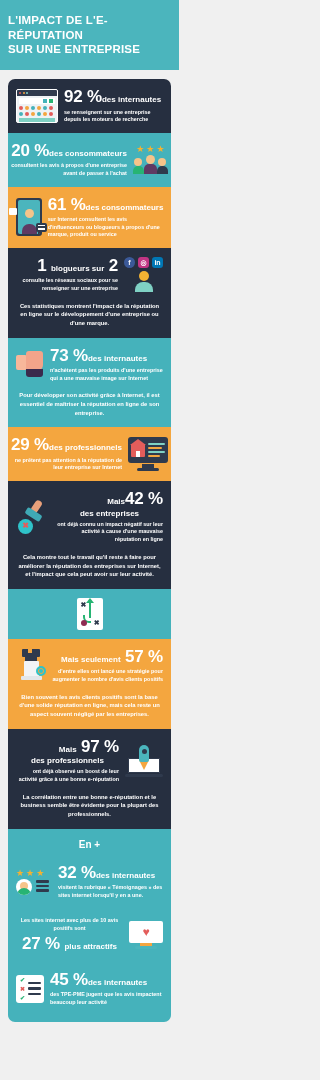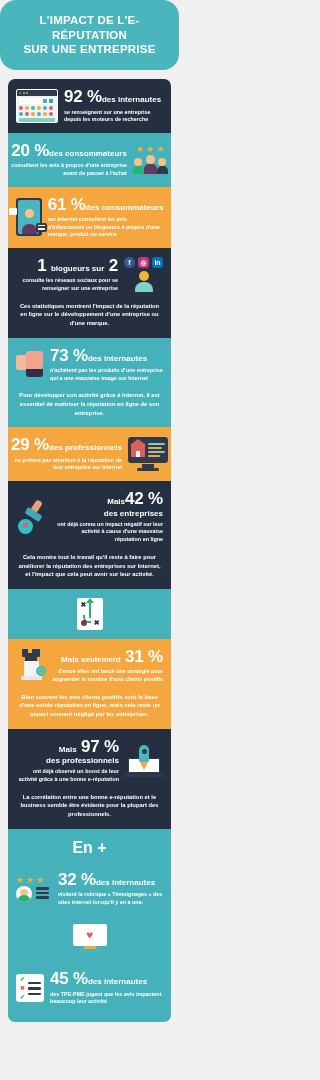--- a/index.html
+++ b/index.html
@@ -13,22 +13,21 @@
   .infographic {
     width: 179px;
     background: #f0f0f0;
     position: relative;
   }
 
   
   .header {
     background: #4bb5bd;
     padding: 13px 8px 13px 8px;
-    text-align: center;
-    border-radius: 16px;
+    text-align: left;
   }
   .header-title {
     color: #ffffff;
     font-size: 11.5px;
     font-weight: bold;
     line-height: 1.28;
     letter-spacing: 0.2px;
     text-transform: uppercase;
   }
 
@@ -67,20 +66,21 @@
     white-space: nowrap;
   }
   .big {
     font-size: 17px;
     font-weight: bold;
     letter-spacing: -0.2px;
   }
   .mid {
     font-size: 8px;
     font-weight: bold;
+    text-align: center;
   }
   .pre {
     font-size: 8px;
     font-weight: bold;
     color: #ffffff;
   }
   .sub {
     color: #ffffff;
     font-size: 5.4px;
     font-weight: bold;
@@ -205,21 +205,21 @@
 
   .ico-check{width:28px;height:28px;background:#fff;border-radius:3px;display:flex;align-items:center;gap:3px;padding:4px;}
   .chk-marks{display:flex;flex-direction:column;gap:3px;}
   .chk-marks span{font-size:6px;line-height:1;font-weight:bold;}
   .chk-v{color:#27b473;}
   .chk-x{color:#e35d5b;}
   .chk-lines{display:flex;flex-direction:column;gap:3px;}
   .chk-lines i{display:block;width:13px;height:2.4px;background:#2f3a4d;border-radius:1px;}
 
   .enplus {
-    text-align:center;color:#ffffff;font-size:16px;font-weight:bold;padding:10px 0 5px 0;
+    text-align:center;color:#ffffff;font-size:10px;font-weight:bold;padding:10px 0 5px 0;
   }
 
   .footer {
     background:#f0f0f0;padding:11px 0 13px 0;display:flex;align-items:center;justify-content:center;gap:4px;
   }
   .logo-mark{width:17px;height:17px;position:relative;}
   .logo-mark .top{position:absolute;top:0;right:0;width:13px;height:11px;background:#2f3a4d;border-radius:7px 7px 2px 7px;}
   .logo-mark .bot{position:absolute;bottom:0;left:0;width:9px;height:9px;background:#4bb5bd;border-radius:5px 2px 5px 5px;}
   .logo-text{font-size:13px;color:#2f3a4d;letter-spacing:-0.2px;}
   .logo-text b{font-weight:bold;}
@@ -441,21 +441,21 @@
         <div class="icon-box">
           <div class="ico-rook">
             <div class="rk-crown"></div>
               <div class="rk-neck"></div>
               <div class="rk-body"></div>
               <div class="rk-base"></div>
             <span class="rk-gear"></span>
           </div>
         </div>
         <div class="txtblock txt-right">
-          <div class="stat-line"><span class="pre">Mais seulement</span> <span class="big">31 %</span></div>
+          <div class="stat-line"><span class="pre">Mais seulement</span> <span class="big">57 %</span></div>
           <div class="sub">d'entre elles ont lancé une stratégie pour augmenter le nombre d'avis clients positifs</div>
         </div>
       </div>
       <div class="note">Bien souvent les avis clients positifs sont la base d'une solide réputation en ligne, mais cela reste un aspect souvent négligé par les entreprises.</div>
     </div>
 
     <div class="panel panel-dark">
       <div class="row">
         <div class="txtblock txt-right">
           <div class="stat-line"><span class="pre">Mais</span> <span class="big">97 %</span></div>
@@ -499,20 +499,24 @@
             </div>
           </div>
         </div>
         <div class="txtblock txt-left">
           <div class="stat-line"><span class="big">32 %</span><span class="mid">des internautes</span></div>
           <div class="sub">visitent la rubrique « Témoignages » des sites internet lorsqu'il y en a une.</div>
         </div>
       </div>
 
       <div class="row">
+        <div class="txtblock txt-center">
+          <div class="sub" style="margin:0 0 2px 0">Les sites internet avec plus de 10 avis positifs sont</div>
+          <div class="stat-line"><span class="big">27 %</span> <span class="mid">plus attractifs</span></div>
+        </div>
         <div class="icon-box">
           <div class="ico-heart">
             <div class="hrt-scr">
                 <span class="hrt">♥</span>
               </div>
             <div class="hrt-stand"></div>
               <div class="hrt-base"></div>
           </div>
         </div>
       </div>

